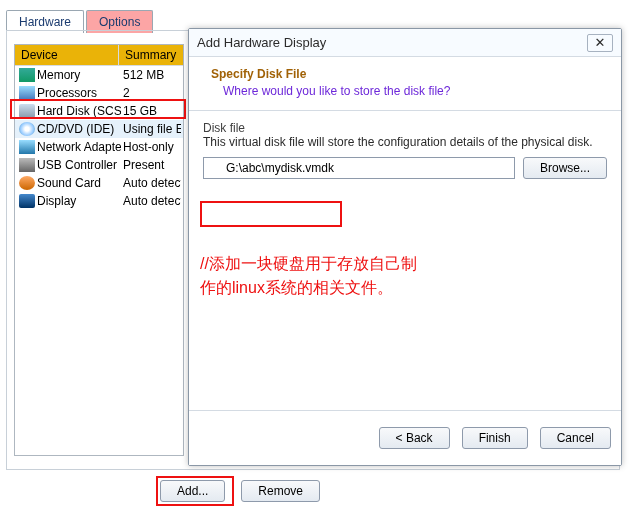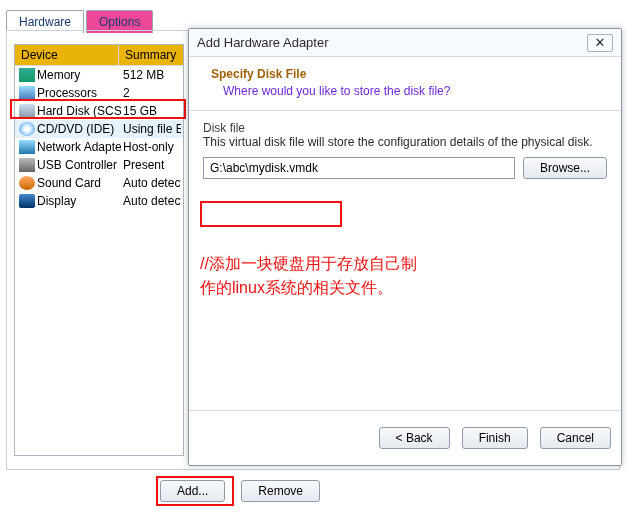--- a/index.html
+++ b/index.html
@@ -1,18 +1,18 @@
 <!DOCTYPE html>
 <html><head>
 <meta charset="utf-8">
 <style>
   * { box-sizing: border-box; font-family: "Segoe UI", Tahoma, sans-serif; font-size: 12px; }
   body { margin: 0; background: #fff; width: 632px; height: 520px; position: relative; overflow: hidden; }
   .tab-strip { position: absolute; left: 6px; top: 10px; display: flex; gap: 0; }
-  .tab { border: 1px solid #9aa7b2; border-bottom: none; background: #ec4899; padding: 4px 12px; border-radius: 2px 2px 0 0; color: #1b3b6f; margin-right: 2px; }
+  .tab { border: 1px solid #9aa7b2; border-bottom: none; background: #fca5a5; padding: 4px 12px; border-radius: 2px 2px 0 0; color: #1b3b6f; margin-right: 2px; }
   .tab.active { background: #fff; font-weight: 400; }
   .panel-outline { position: absolute; left: 6px; top: 30px; width: 614px; height: 440px; border: 1px solid #c8d0d8; }
   .device-list { position: absolute; left: 14px; top: 44px; width: 170px; height: 412px; border: 1px solid #aeb7c0; background: #fff; }
   .dl-head { display: flex; background: #eab308; border-bottom: 1px solid #d6dbe1; }
   .dl-head .col { padding: 3px 6px; border-right: 1px solid #d6dbe1; }
   .dl-head .col:last-child { border-right: none; }
   .col-d { width: 104px; }
   .col-s { flex: 1; }
   .dl-row { display: flex; align-items: center; height: 18px; }
   .dl-row .ico { width: 16px; height: 14px; margin: 0 2px 0 4px; display:inline-block; }
@@ -28,21 +28,21 @@
   .wiz-title { display:flex; align-items:center; justify-content:space-between; height: 28px; padding: 0 8px; border-bottom: 1px solid #d4dbe3; background: #f7fbff; }
   .wiz-title span { font-size: 13px; color: #2b2b2b; }
   .wiz-close { width: 26px; height: 18px; border:1px solid #a7b2c0; border-radius:2px; display:flex; align-items:center; justify-content:center; color:#333; font-size:12px; }
   .wiz-hdr { padding: 10px 22px 12px 22px; border-bottom: 1px solid #d4dbe3; }
   .wiz-hdr .h1 { font-weight: bold; font-size: 12px; color:#a16207; margin-bottom: 3px; }
   .wiz-hdr .h2 { font-size: 12px; color:#6d28d9; padding-left: 12px; }
   .wiz-body { padding: 10px 14px; }
   .wiz-group-label { color:#404040; margin-bottom: 0; }
   .wiz-group-desc { color:#2b2b2b; margin-bottom: 8px; }
   .wiz-input-row { display:flex; gap: 8px; align-items:center; }
-  .wiz-input { flex:1; height: 22px; border:1px solid #8e9aab; padding: 0 6px; background:#fff; }
+  .wiz-input { flex:1; height: 22px; border:1px solid #8e9aab; padding: 0 22px; background:#fff; }
   .input-highlight { position:absolute; border:2px solid #e11; pointer-events:none; }
   .note-cn { position:absolute; left: 200px; top: 252px; width: 230px; color:#e11; font-size: 16px; line-height: 1.5; font-family: "Microsoft YaHei", SimSun, sans-serif; }
   .wiz-footer { position:absolute; left:0; right:0; bottom:0; height: 55px; border-top: 1px solid #d4dbe3; display:flex; justify-content:flex-end; align-items:center; gap:12px; padding: 0 10px; background:#fff; }
 
   
   .ic-mem { background: linear-gradient(#3a9, #196); }
   .ic-cpu { background: linear-gradient(#9df, #47b); }
   .ic-hd  { background: linear-gradient(#cde, #89a); border-radius:2px; }
   .ic-cd  { background: radial-gradient(circle,#fff 20%,#9cf 60%,#48a 100%); border-radius:50%; }
   .ic-net { background: linear-gradient(#9df,#27a); }
@@ -109,21 +109,21 @@
 <div class="highlight1"></div>
 
 <div class="bottom-btns">
   <button class="btn">Add...</button>
   <button class="btn">Remove</button>
 </div>
 <div class="highlight2"></div>
 
 <div class="wizard">
   <div class="wiz-title">
-    <span>Add Hardware Adapter</span>
+    <span>Add Hardware Display</span>
     <div class="wiz-close">
       <span>✕</span>
     </div>
   </div>
   <div class="wiz-hdr">
     <div class="h1">Specify Disk File</div>
     <div class="h2">Where would you like to store the disk file?</div>
   </div>
   <div class="wiz-body">
     <div class="wiz-group-label">Disk file</div>

